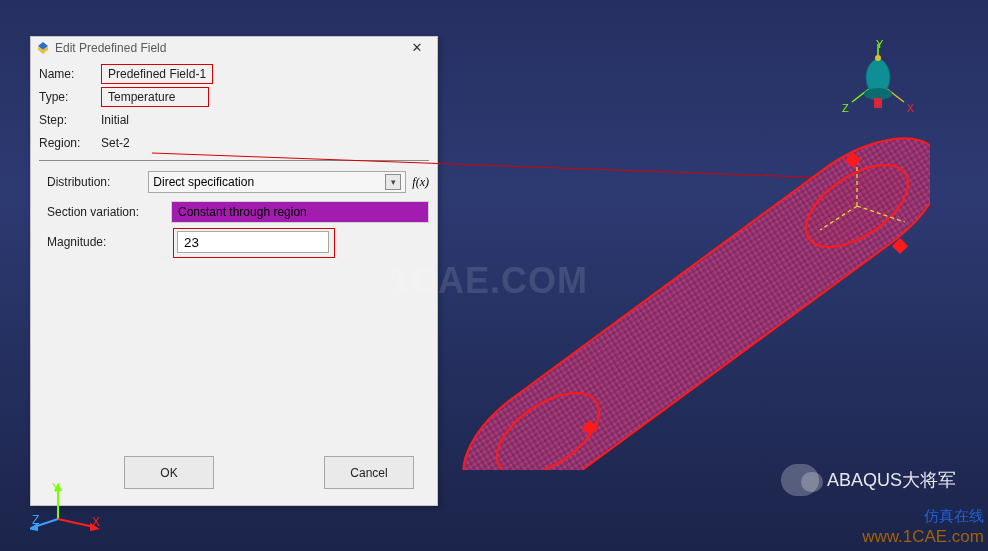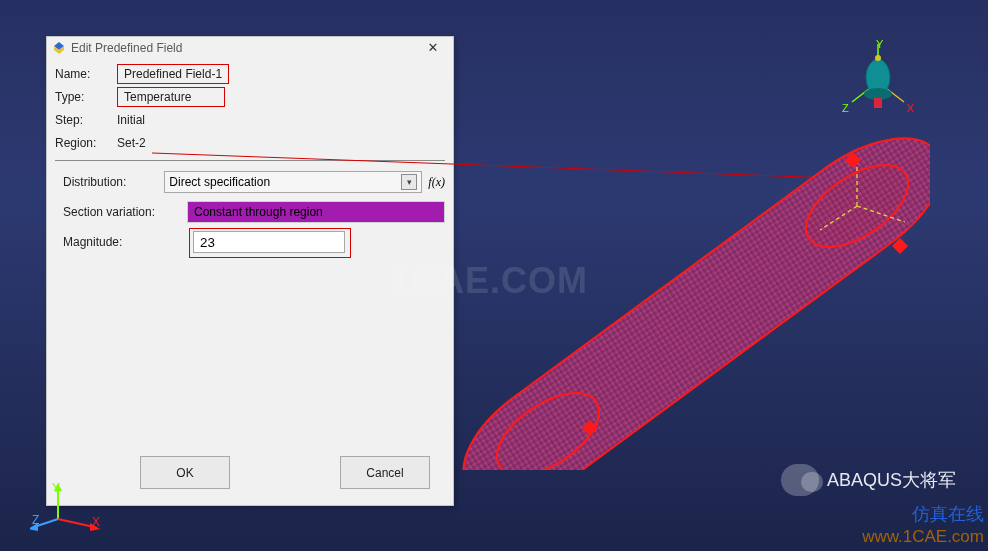--- a/index.html
+++ b/index.html
@@ -9,21 +9,21 @@
     font-family: "Segoe UI", Tahoma, Arial, sans-serif;
     font-size: 12px;
     background: linear-gradient(180deg, #262f61 0%, #2d3a72 35%, #1b244a 100%);
     position: relative;
     overflow: hidden;
   }
 
   
   .dialog {
     position: absolute;
-    left: 46px;
+    left: 30px;
     top: 36px;
     width: 408px;
     height: 470px;
     background: #f1f1f1;
     border: 1px solid #c4c4c4;
     box-shadow: 2px 2px 6px rgba(0,0,0,0.25);
     display: flex;
     flex-direction: column;
   }
   .titlebar {
@@ -136,21 +136,21 @@
   .wechat .bubble::after{
     content:""; position:absolute; left:20px; top:8px;
     width: 22px; height: 20px; border-radius:11px;
     background: rgba(255,255,255,0.25);
   }
   .corner-badge {
     position:absolute; right:4px; bottom:4px;
     text-align:right; line-height:1.25;
     font-family: SimSun, Arial, sans-serif;
   }
-  .corner-badge .l1 { color:#2161d6; font-size:18px; }
+  .corner-badge .l1 { color:#2161d6; font-size:15px; }
   .corner-badge .l2 { color:#a16207; font-size:17px; }
 
   
   .leader {
     position:absolute; left: 152px; top: 150px;
     width: 700px; height: 70px; pointer-events:none;
   }
 
   
   .cyl-svg { position:absolute; left: 450px; top: 130px; pointer-events:none; }

